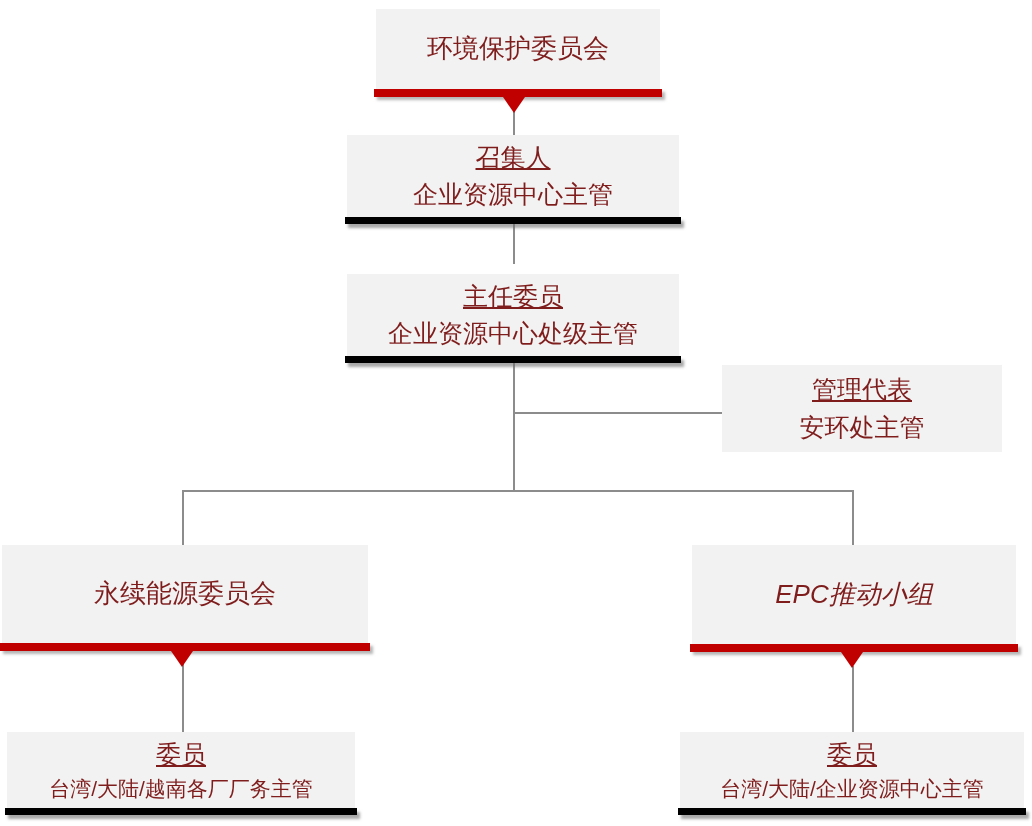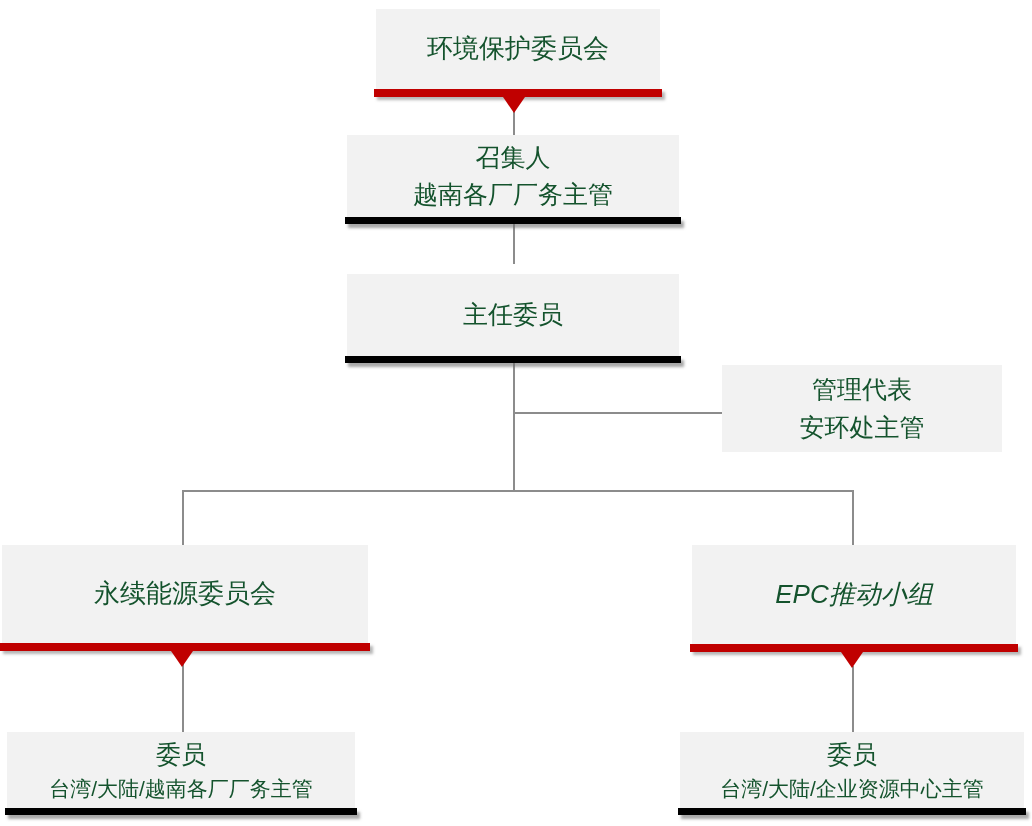--- a/index.html
+++ b/index.html
@@ -22,24 +22,24 @@
   }
   .node-body {
     background: #F2F2F2;
     width: 100%;
     height: 100%;
     display: flex;
     flex-direction: column;
     align-items: center;
     justify-content: center;
     text-align: center;
-    color: #14532d;
+    color: #7f1d1d;
   }
   .t-title { font-size: 26px; line-height: 1.35; }
-  .t-line1 { font-size: 25px; line-height: 1.5; }
+  .t-line1 { font-size: 25px; line-height: 1.5; text-decoration: underline; }
   .t-line2 { font-size: 25px; line-height: 1.5; }
   .t-line2-sm { font-size: 21px; line-height: 1.45; }
 
   
   .bar {
     position: absolute;
     left: -2px;
     right: -2px;
     height: 8px;
     bottom: -8px;
@@ -84,28 +84,29 @@
     <div class="node-body">
       <div class="t-title">环境保护委员会</div>
     </div>
     <div class="bar bar-red"></div>
   </div>
   <div class="arrow-down" style="left:503px; top:97px;"></div>
 
   <div class="node" style="left:347px; top:135px; width:332px; height:82px;">
     <div class="node-body">
       <div class="t-line1">召集人</div>
-      <div class="t-line2">越南各厂厂务主管</div>
+      <div class="t-line2">企业资源中心主管</div>
     </div>
     <div class="bar bar-black"></div>
   </div>
 
   <div class="node" style="left:347px; top:264px; width:332px; height:82px;margin-top:10px;">
     <div class="node-body">
       <div class="t-line1">主任委员</div>
+      <div class="t-line2">企业资源中心处级主管</div>
     </div>
     <div class="bar bar-black"></div>
   </div>
 
   <div class="node" style="left:722px; top:365px; width:280px; height:87px;">
     <div class="node-body">
       <div class="t-line1">管理代表</div>
       <div class="t-line2">安环处主管</div>
     </div>
   </div>

